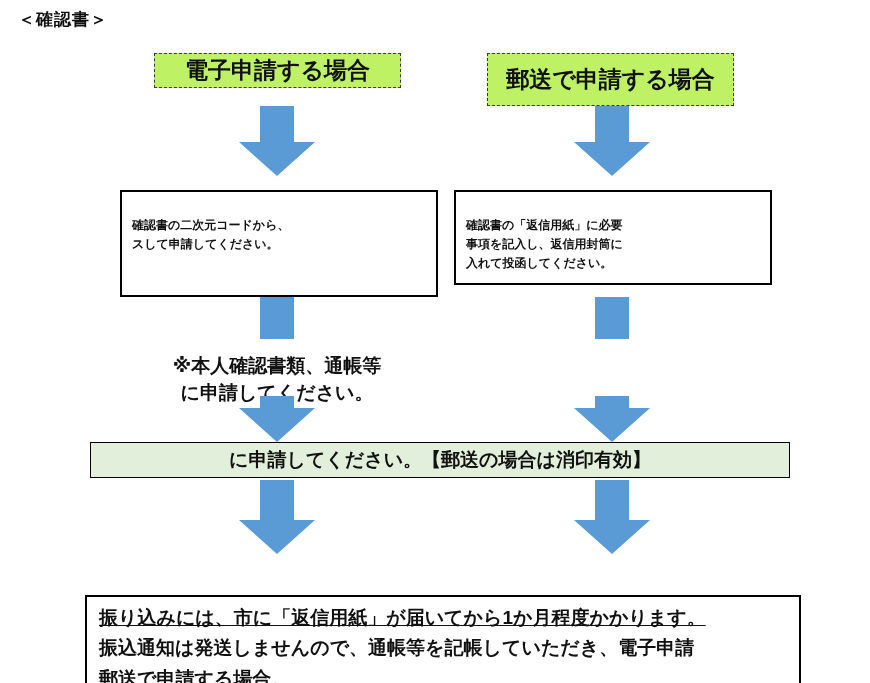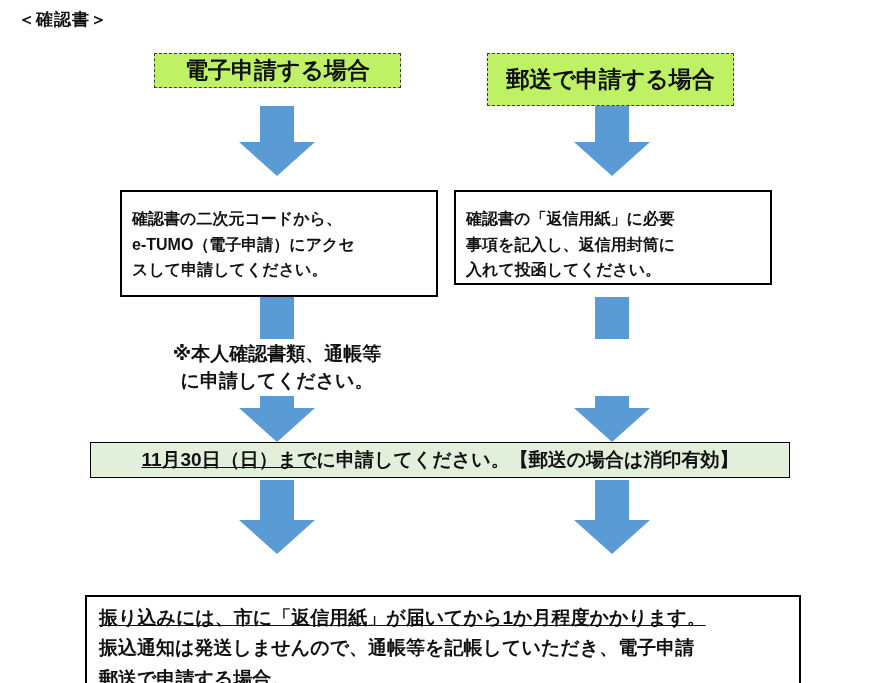--- a/index.html
+++ b/index.html
@@ -21,22 +21,22 @@
     font-size:17px;font-weight:bold;letter-spacing:1px;
   }
   .hdr-box{
     border:1px dashed #3a3a3a;
     display:flex;align-items:center;justify-content:center;
     font-weight:bold;font-size:23px;
     box-sizing:border-box;background:#bef264;
   }
   .step-box{
     border:2px solid #000;
-    font-weight:bold;font-size:16px;line-height:1.6;
-    padding:14px 10px;box-sizing:border-box;background:#fff;
+    font-weight:bold;font-size:12px;line-height:1.6;
+    padding:24px 10px;box-sizing:border-box;background:#fff;
   }
   .note{
     font-weight:bold;font-size:19px;line-height:1.42;
     text-align:center;
   }
   .arrow{
     position:absolute;width:76px;
     display:flex;flex-direction:column;align-items:center;
   }
   .shaft{width:34px;background:var(--arrow-color);}
@@ -79,48 +79,46 @@
     <div class="shaft" style="height:36px;"></div>
     <div class="head"></div>
   </div>
   <div class="arrow" style="left:574px;top:106px;">
     <div class="shaft" style="height:36px;"></div>
     <div class="head"></div>
   </div>
 
   <div class="abs step-box" style="left:120px;top:190px;width:318px;height:107px;">
     <div>確認書の二次元コードから、</div>
-    <div>e-TUMO（電子申請）にアクセ</div>
     <div>スして申請してください。</div>
   </div>
   <div class="abs step-box" style="left:454px;top:190px;width:318px;height:95px;">
     <div>確認書の「返信用紙」に必要</div>
     <div>事項を記入し、返信用封筒に</div>
     <div>入れて投函してください。</div>
   </div>
 
   <div class="shaft-seg" style="left:260px;top:297px;height:42px;"></div>
   <div class="shaft-seg" style="left:595px;top:297px;height:42px;"></div>
 
-  <div class="abs note" style="left:130px;top:341px;width:294px;">
+  <div class="abs note" style="left:130px;top:353px;width:294px;">
     <div>※本人確認書類、通帳等</div>
     <div>に申請してください。</div>
   </div>
 
   <div class="arrow" style="left:239px;top:396px;">
     <div class="shaft" style="height:12px;"></div>
     <div class="head"></div>
   </div>
   <div class="arrow" style="left:574px;top:396px;">
     <div class="shaft" style="height:12px;"></div>
     <div class="head"></div>
   </div>
 
   <div class="abs deadline" style="left:90px;top:442px;width:700px;height:36px;">
-    <span class="u">11月30日（日）まで</span>
       <span>に申請してください。【郵送の場合は消印有効】</span>
   </div>
 
   <div class="arrow" style="left:239px;top:480px;">
     <div class="shaft" style="height:40px;"></div>
     <div class="head"></div>
   </div>
   <div class="arrow" style="left:574px;top:480px;">
     <div class="shaft" style="height:40px;"></div>
     <div class="head"></div>

